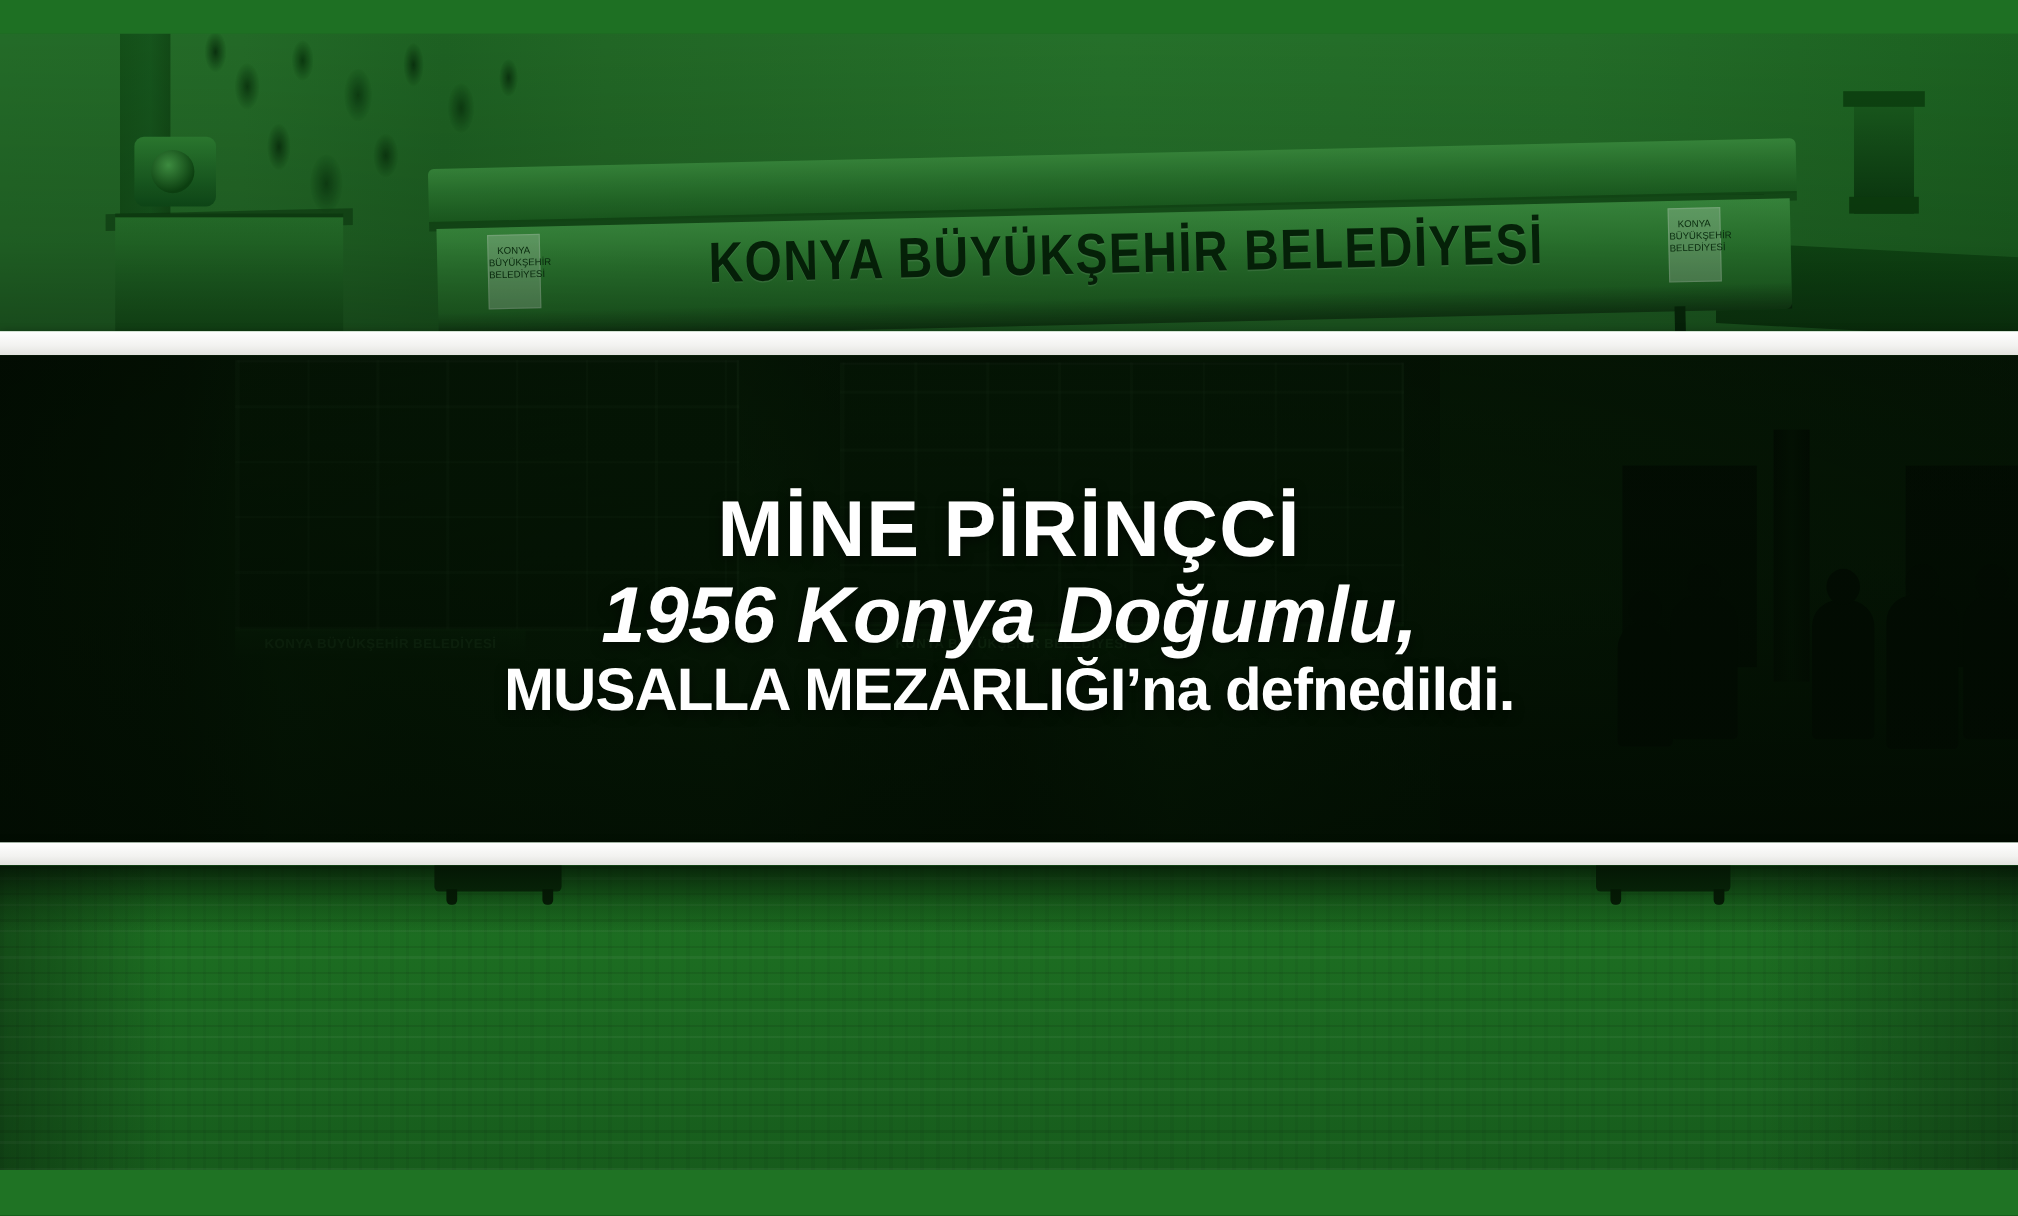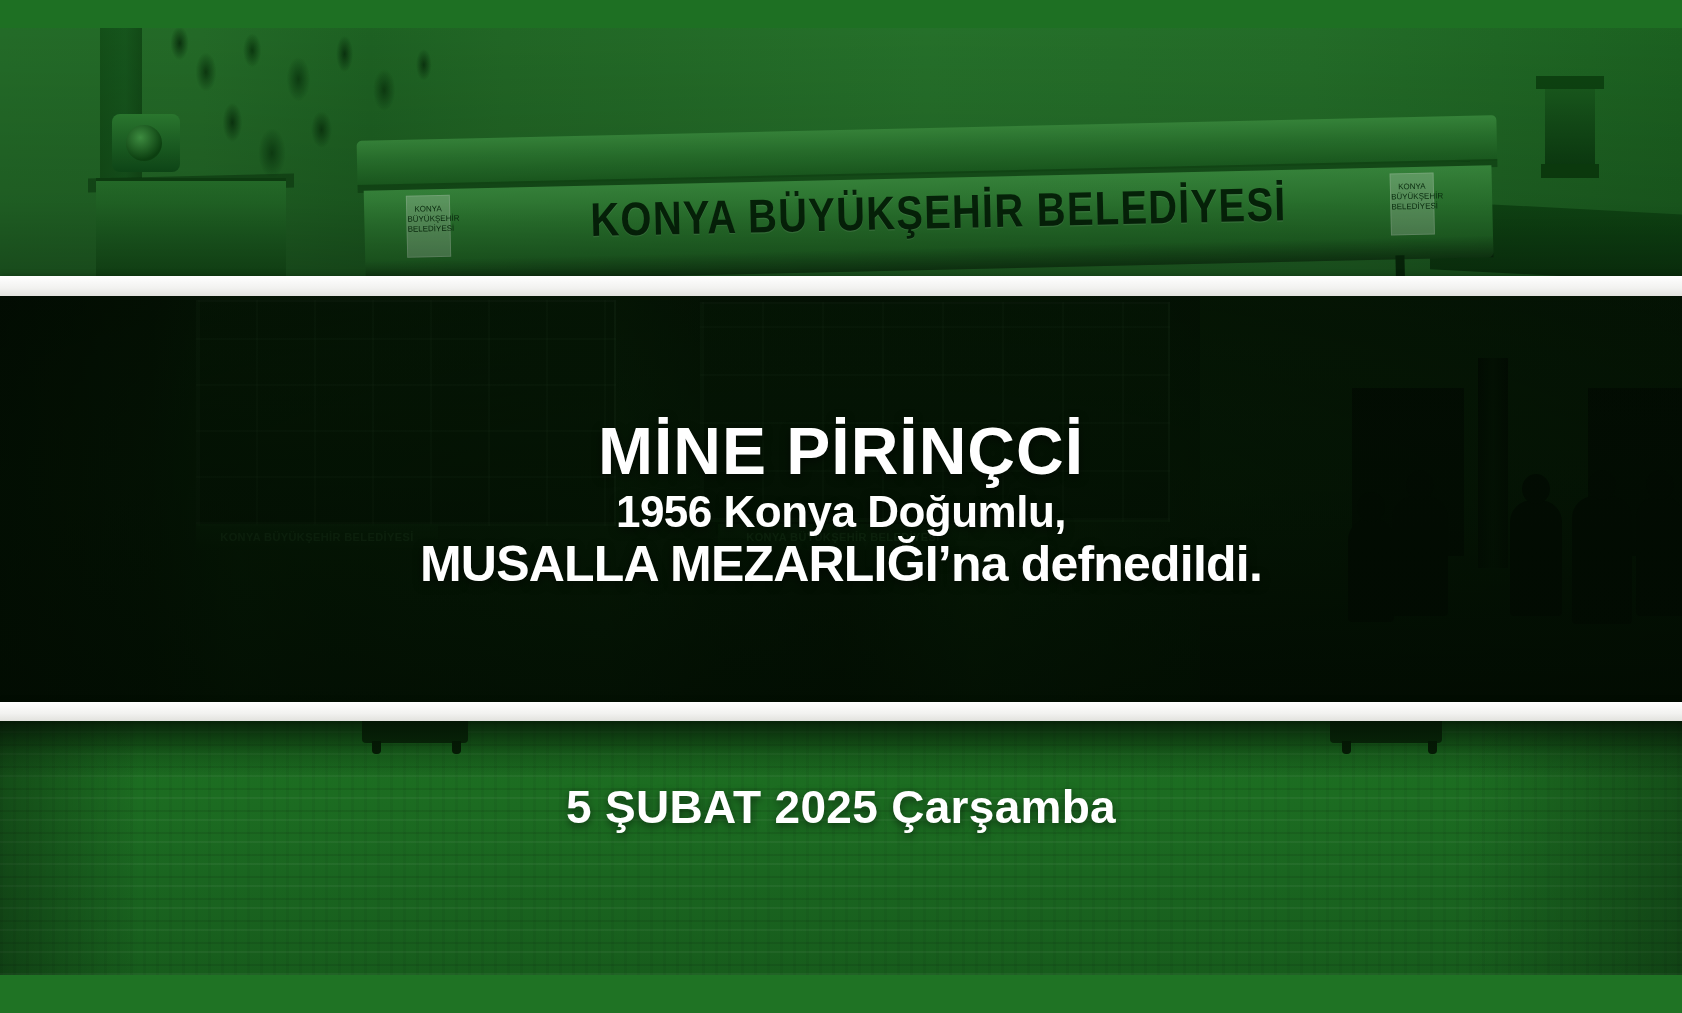--- a/index.html
+++ b/index.html
@@ -261,21 +261,21 @@
   .hl-line{
     color:#ffffff;
     font-weight:bold;
     text-align:center;
     white-space:nowrap;
     line-height:1.06;
     letter-spacing:-0.5px;
     text-shadow:0 3px 10px rgba(0,0,0,.55);
   }
   .hl-1{font-size:66px;letter-spacing:1px;margin-top:10px;}
-  .hl-2{font-size:44px;}
+  .hl-2{font-size:66px;font-style:italic;}
   .hl-3{font-size:50px;letter-spacing:-0.8px;}
 
   
   .bottom-band{
     position:absolute;left:0;top:721px;width:1682px;height:254px;
     overflow:hidden;
     background:#1a6520;
   }
   .bb-carpet{
     position:absolute;inset:0;
@@ -407,17 +407,16 @@
     <div class="bb-cart c2"></div>
     <div class="bb-wheel w1"></div>
     <div class="bb-wheel w2"></div>
     <div class="bb-wheel w3"></div>
     <div class="bb-wheel w4"></div>
     <div class="bb-shade-top"></div>
     <div class="bb-shade-left"></div>
     <div class="bb-shade-right"></div>
   </div>
 
-  <div class="date-line">5 ŞUBAT 2025 Çarşamba</div>
 
   <div class="bottom-strip"></div>
 
 </div>
 
 </body></html>

